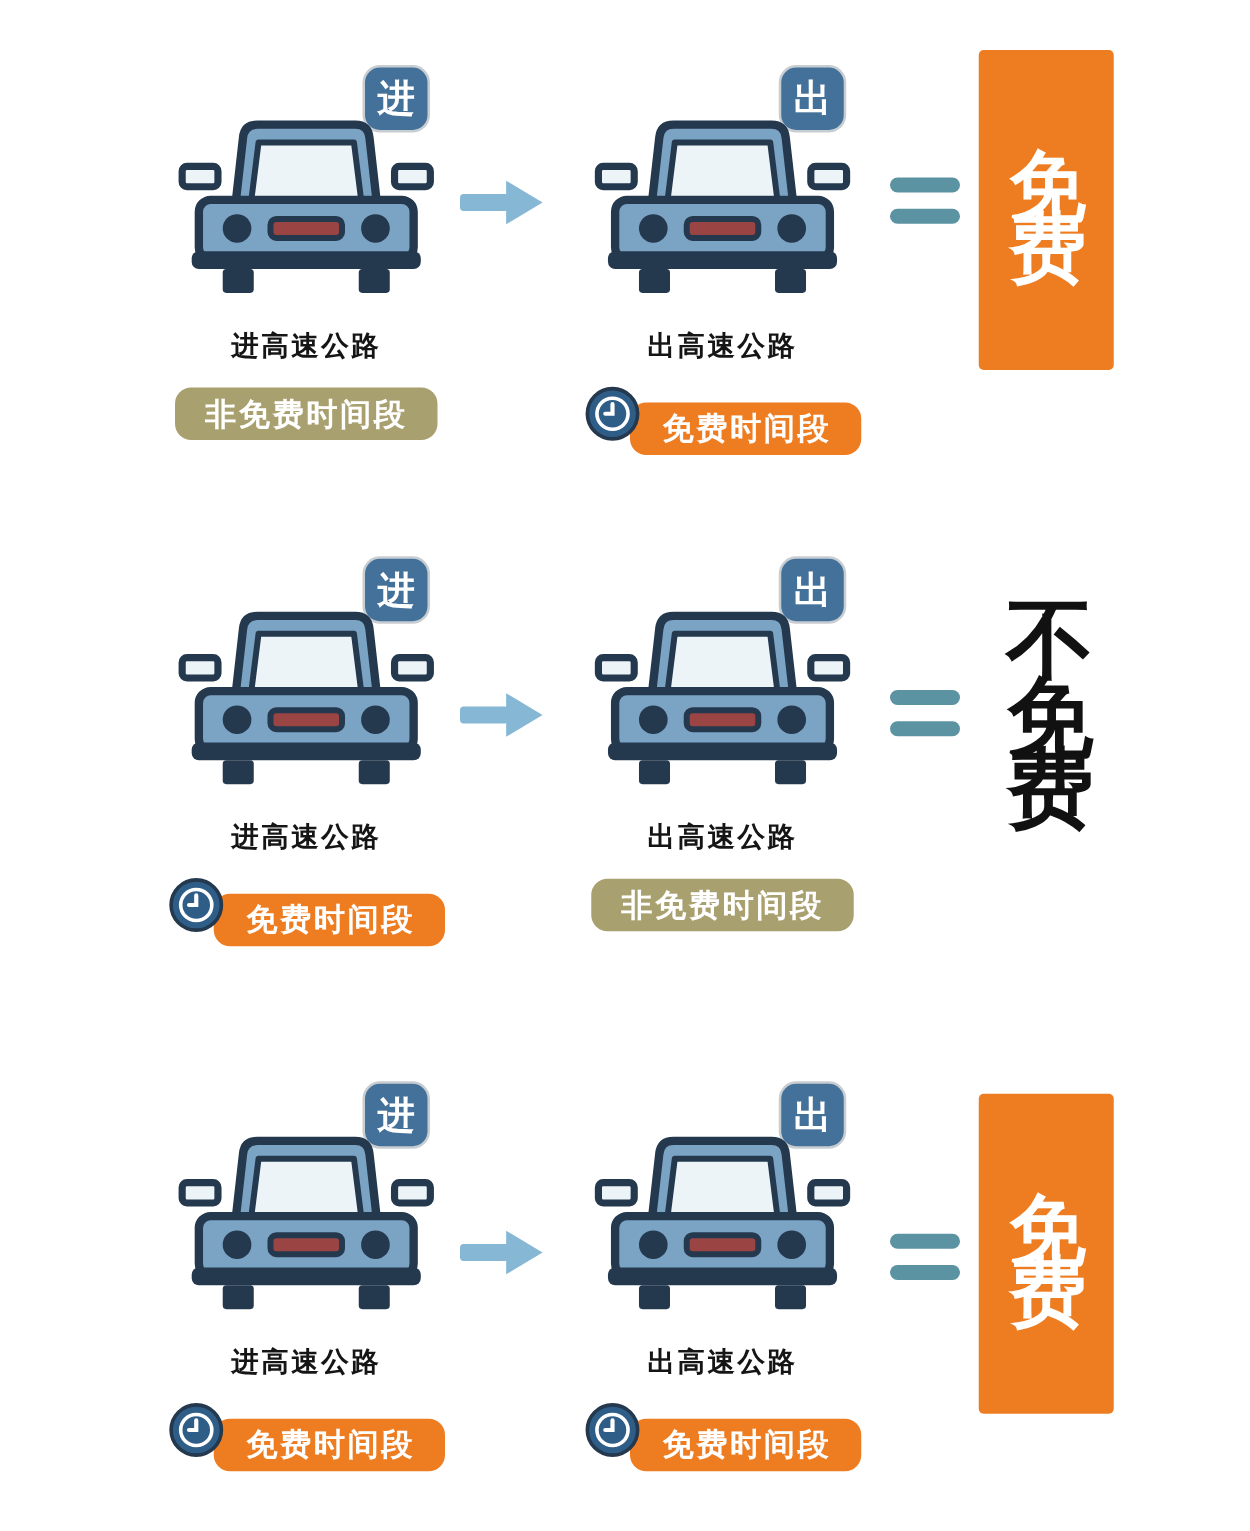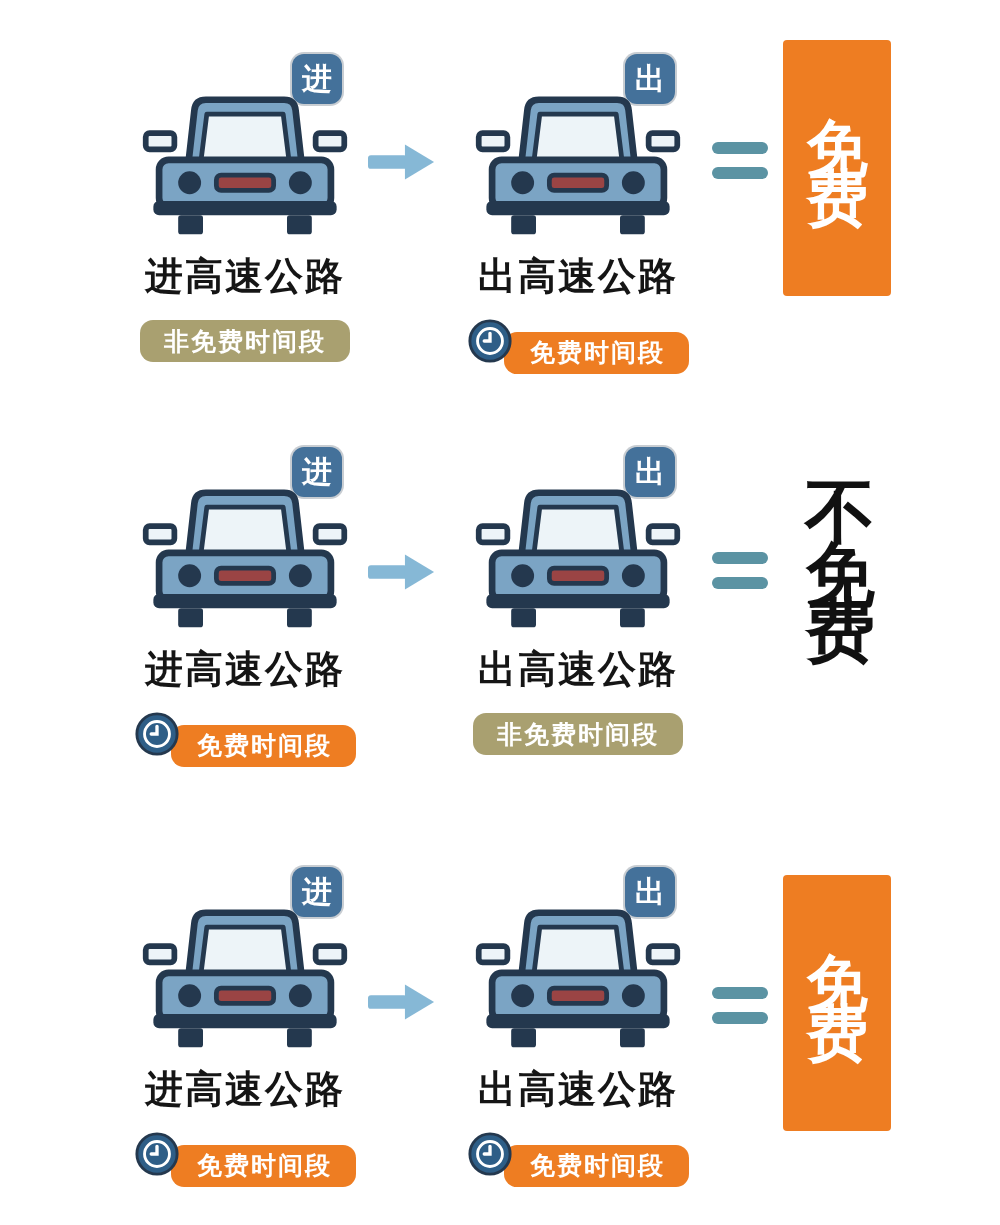--- a/index.html
+++ b/index.html
@@ -22,21 +22,21 @@
   .car-wrap{position:relative;width:210px;height:170px;}
   .car-svg{width:210px;height:170px;display:block;}
   .tag{
     position:absolute;top:-18px;right:8px;width:50px;height:50px;
     background:var(--tag_bg,#44719A);border-radius:12px;
     color:#fff;font-size:30px;font-weight:bold;
     display:flex;align-items:center;justify-content:center;
     box-shadow:0 0 0 2px rgba(35,55,77,.25);
   }
   .caption{
-    margin-top:9px;font-size:38px;font-weight:bold;color:#151515;letter-spacing:2px;white-space:nowrap;
+    margin-top:20px;font-size:22px;font-weight:bold;color:#151515;letter-spacing:2px;white-space:nowrap;
   }
   .badge{display:flex;align-items:center;margin-top:16px;height:46px;}
   .clock-svg{width:46px;height:46px;margin-right:-9px;position:relative;z-index:2;flex:none;}
   .pill{
     height:42px;display:flex;align-items:center;padding:0 24px;border-radius:13px;
     color:#fff;font-weight:bold;font-size:25px;letter-spacing:2px;white-space:nowrap;
   }
   .pill.orange{background:var(--orange,#EE7D22);padding-left:26px;margin-top:23px;}
   .pill.olive{background:var(--olive,#A9A070);}
 

